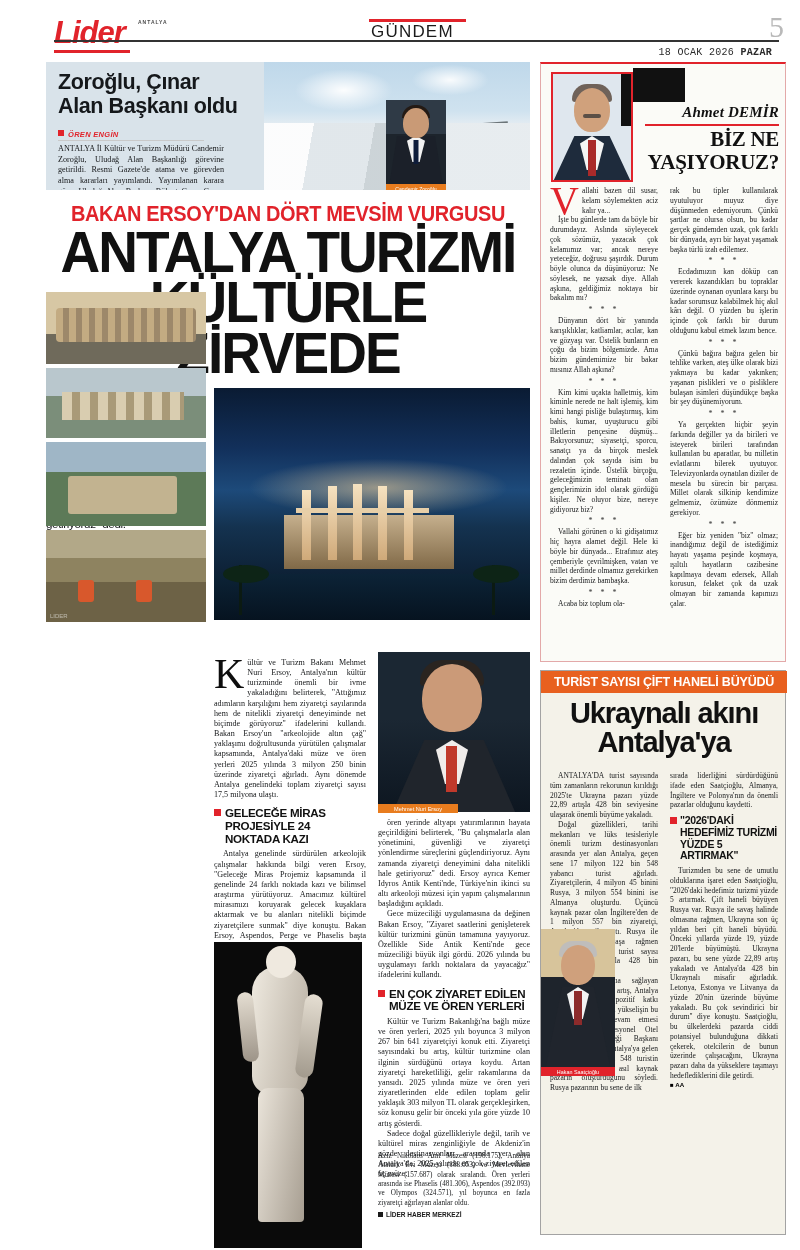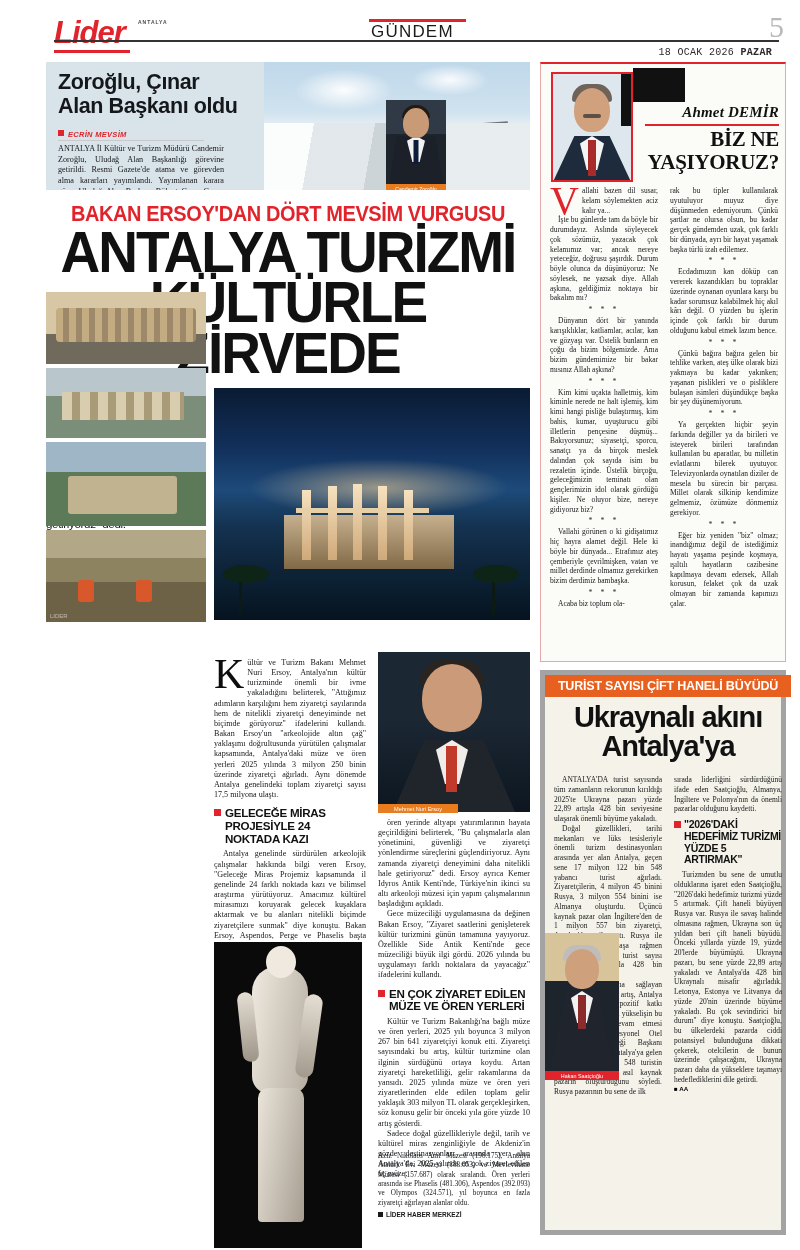--- a/index.html
+++ b/index.html
@@ -220,21 +220,21 @@
   .op-cols{position:absolute;left:9px;top:122px;width:228px;}
   .op-c{position:absolute;top:0;width:108px;}
   .op-c.l{left:0;} .op-c.r{left:120px;}
   .op-text{font-size:7.5px;line-height:1.30;color:#16181a;text-align:justify;text-indent:8px;}
   .op-text.noind{text-indent:0;}
   .op-first{position:relative;font-size:7.5px;line-height:1.30;color:#16181a;text-align:justify;}
   .op-first .vc{float:left;font-family:"Liberation Serif",serif;font-size:40px;line-height:29px;padding-right:3px;color:#e1232b;}
   .stars{text-align:center;font-size:8px;letter-spacing:3px;color:#333;margin:2px 0;}
 
   
-  .uk-box{position:relative;margin-top:8px;width:246px;height:565px;background:#f4f2e9;border:5px solid #a3a3a3;}
+  .uk-box{position:relative;margin-top:8px;width:246px;height:565px;background:#f4f2e9;border:1px solid #a3a3a3;}
   .uk-banner{
     position:absolute;left:0;top:0;width:246px;height:22px;background:#e8601f;
     color:#fff;font-family:"Liberation Sans",sans-serif;font-weight:bold;
     font-size:12.5px;letter-spacing:-.2px;display:flex;align-items:center;justify-content:center;
   }
   .uk-head{
     position:absolute;left:0;top:28px;width:246px;text-align:center;
     font-family:"Liberation Sans",sans-serif;font-weight:bold;
     font-size:29px;line-height:1.0;color:#111;letter-spacing:-1.1px;
   }
@@ -288,21 +288,21 @@
 
     <div class="topstory">
       <div class="ski-photo">
         <div class="lift"></div>
         <div class="pole" style="left:18%"></div>
         <div class="pole" style="left:46%"></div>
         <div class="pole" style="left:74%"></div>
       </div>
       <div class="topstory-head" style="white-space:pre-line">Zoroğlu, Çınar
 Alan Başkanı oldu</div>
-      <div class="byline-red">ECRİN MEVSİM</div>
+      <div class="byline-red">ÖREN ENGİN</div>
       <div class="byline-underline"></div>
       <div class="topstory-body">ANTALYA İl Kültür ve Turizm Müdürü Candemir Zoroğlu, Uludağ Alan Başkanlığı görevine getirildi. Resmi Gazete'de atama ve görevden alma kararları yayımlandı. Yayımlanan karara göre, Uludağ Alan Başkanı Bülent Çınar Çavuş görevden alındı ve yerine Antalya İl Kültür ve Turizm Müdürü Candemir Zoroğlu atandı.</div>
       <div class="portrait-small">
         <div class="suit"></div>
         <div class="shirt"></div>
         <div class="tie"></div>
         <div class="hair"></div>
         <div class="face"></div>
       </div>
       <div class="cap-orange">Candemir Zoroğlu</div>

